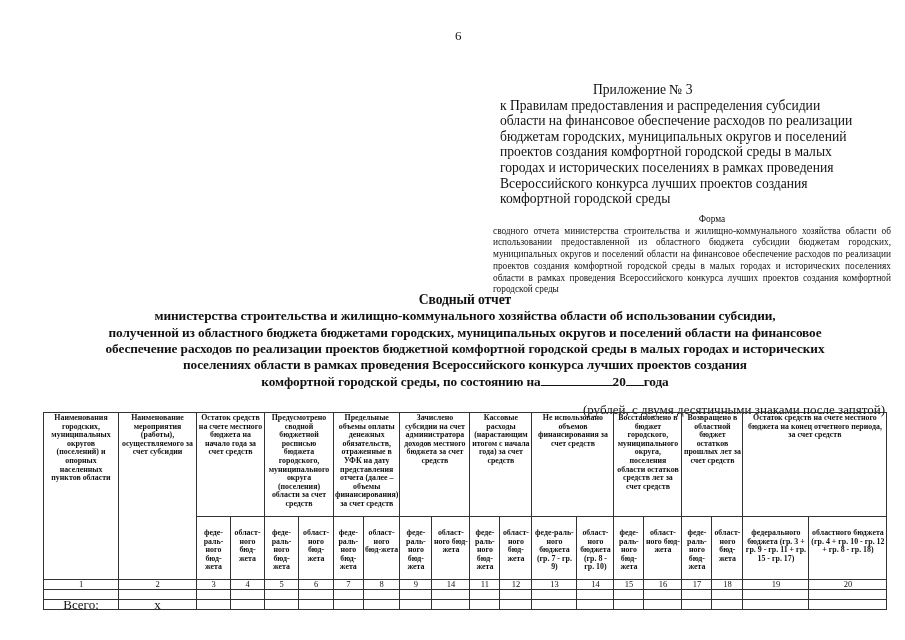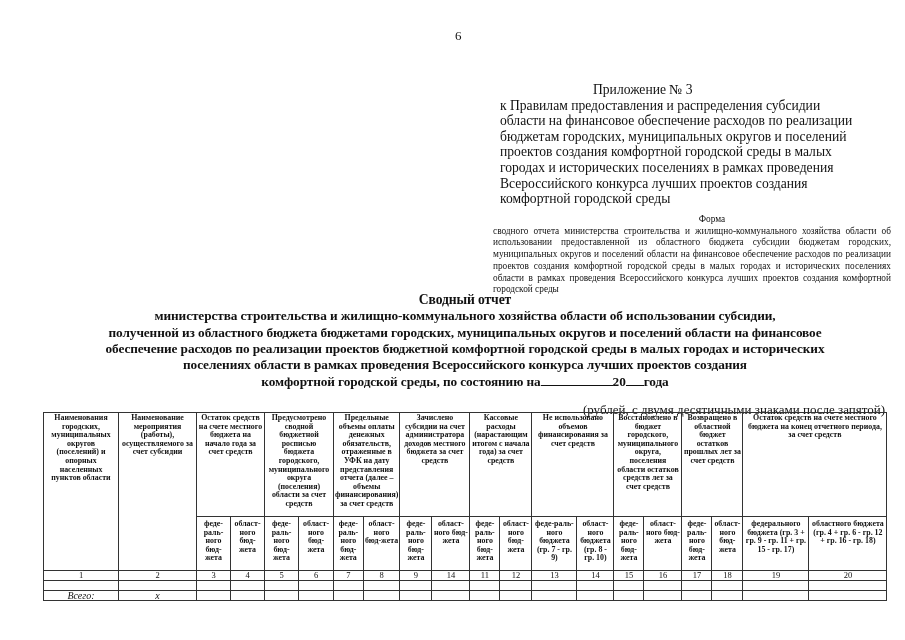--- a/index.html
+++ b/index.html
@@ -20,24 +20,24 @@
     .blank { display: inline-block; border-bottom: 1px solid #111; height: 12px; vertical-align: baseline; }
     .units { position: absolute; right: 20px; top: 402px; font-size: 13px; }
     table.report {
       position: absolute; left: 43px; top: 412px; border-collapse: collapse;
       table-layout: fixed; font-size: 7.9px; line-height: 8.6px; font-weight: bold;
     }
     table.report td {
       border: 1px solid #333; text-align: center; vertical-align: top; padding: 1px 1px; overflow: hidden;
     }
     table.report tr.h1 td { height: 101px; margin-left: 12px; }
-    table.report tr.h2 td { height: 49px; padding-top: 3px; }
+    table.report tr.h2 td { height: 49px; padding-top: 12px; }
     table.report tr.nums td { height: 8px; font-weight: normal; font-size: 8.5px; line-height: 9px; padding: 0; }
     table.report tr.empty td { height: 9px; padding: 0; }
-    table.report tr.total td { height: 9px; padding: 0; font-weight: normal; font-size: 10px; line-height: 9px; font-style: italic; }
+    table.report tr.total td { height: 9px; padding: 0; font-weight: normal; font-size: 13px; line-height: 9px; }
   </style>
 </head>
 <body>
 
 <div class="page-number">6</div>
 
 <div class="appendix">
   <div class="a-title">Приложение № 3</div>
   <div>к Правилам предоставления и распределения субсидии</div>
   <div>области на финансовое обеспечение расходов по реализации</div>
@@ -114,21 +114,21 @@
     <td>област-ного бюд-жета</td>
     <td>феде-раль-ного бюд-жета</td>
     <td>област-ного бюд-жета</td>
     <td>феде-раль-ного бюджета (гр. 7 - гр. 9)</td>
     <td>област-ного бюджета (гр. 8 - гр. 10)</td>
     <td>феде-раль-ного бюд-жета</td>
     <td>област-ного бюд-жета</td>
     <td>феде-раль-ного бюд-жета</td>
     <td>област-ного бюд-жета</td>
     <td>федерального бюджета (гр. 3 + гр. 9 - гр. 11 + гр. 15 - гр. 17)</td>
-    <td>областного бюджета (гр. 4 + гр. 6 - гр. 12 + гр. 16 - гр. 18)</td>
+    <td>областного бюджета (гр. 4 + гр. 10 - гр. 12 + гр. 8 - гр. 18)</td>
   </tr>
   <tr class="nums">
     <td>1</td>
     <td>2</td>
     <td>3</td>
     <td>4</td>
     <td>5</td>
     <td>6</td>
     <td>7</td>
     <td>8</td>

